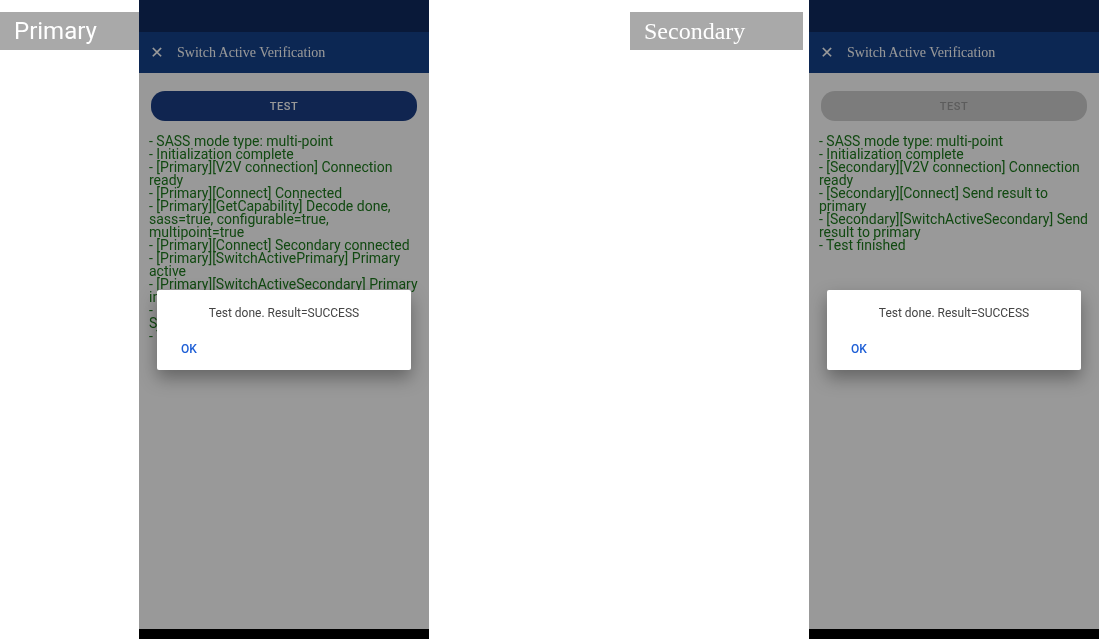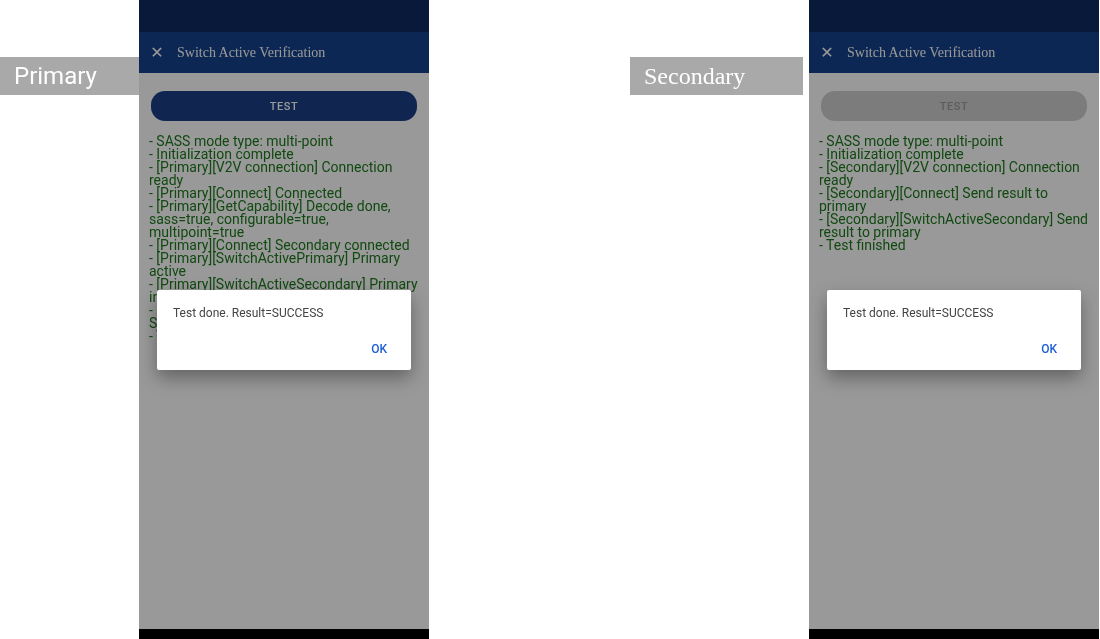--- a/index.html
+++ b/index.html
@@ -17,21 +17,20 @@
     position: absolute;
     top: 12px;
     height: 38px;
     padding: 0 14px 0 14px;
     display: flex;
     align-items: center;
     background: #a9a9a9;
     color: #ffffff;
     font-size: 24px;
     font-weight: 400;
-    margin-top: 45px;
   }
   .tag.left  { left: 0;  width: 115px; }
   .tag.right { left: 630px; width: 145px; font-family: Liberation Serif, serif; }
 
   .phone {
     position: absolute;
     top: 0;
     width: 290px;
     height: 639px;
     background: #ffffff;
@@ -115,24 +114,25 @@
     right: 18px;
     top: 290px;
     background: #ffffff;
     border-radius: 2px;
     box-shadow: 0 8px 18px rgba(0,0,0,0.35);
     padding: 16px 16px 6px 16px;
   }
   .dialog .msg {
     font-size: 12px;
     color: #444444;
+    text-align: center;
   }
   .dialog .actions {
     display: flex;
-    justify-content: flex-end;
+    justify-content: flex-start;
     margin-top: 18px;
     padding-bottom: 4px;
   }
   .dialog .ok {
     color: #1e5fd6;
     font-size: 12px;
     font-weight: 500;
     padding: 4px 8px;
   }
 </style>

